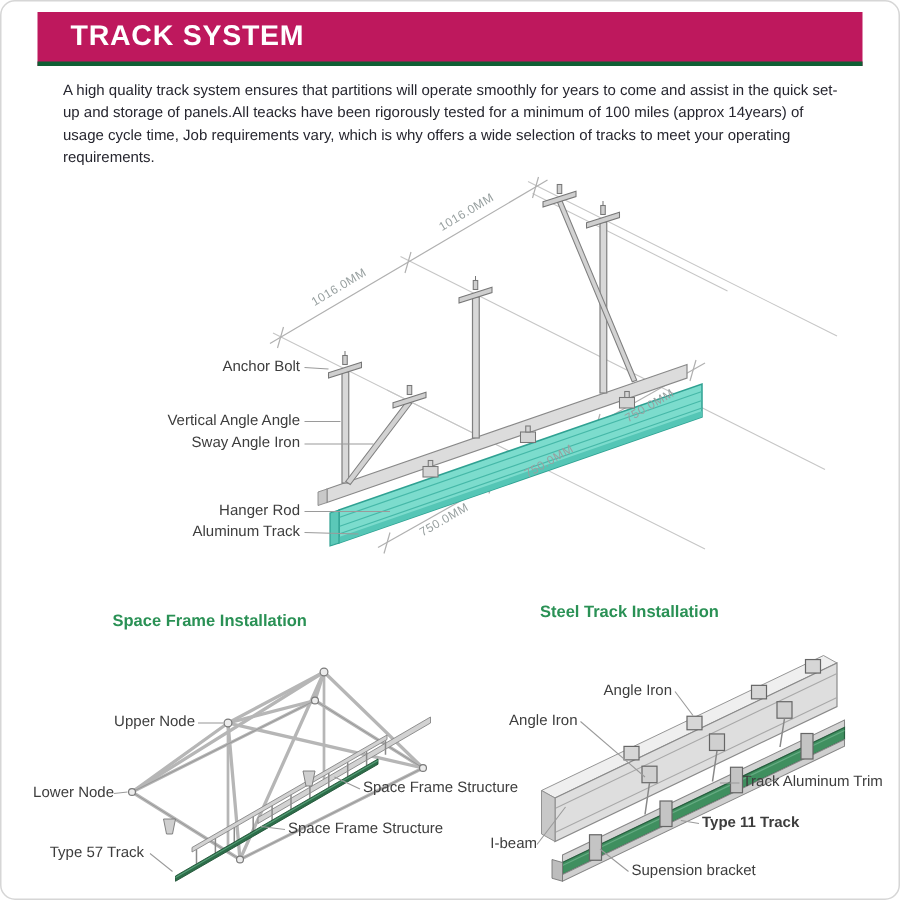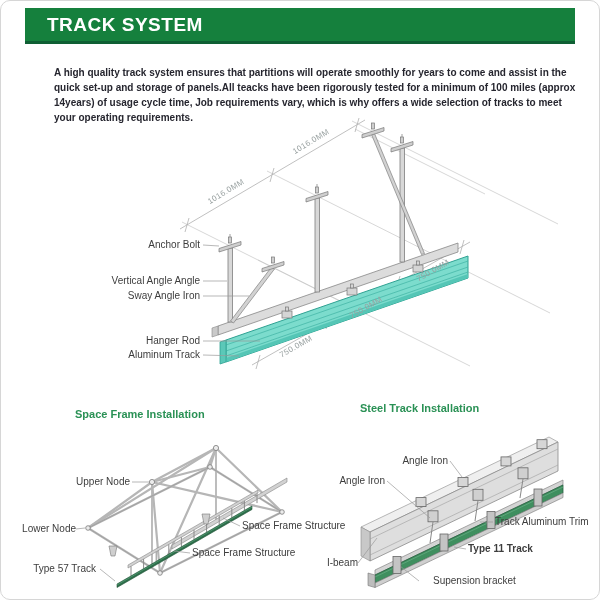--- a/index.html
+++ b/index.html
@@ -1,25 +1,25 @@
 <!DOCTYPE html>
 <html><head>
 <meta charset="utf-8">
 <style>
   html,body{margin:0;padding:0;background:#ffffff;}
   .page{position:relative;width:600px;height:600px;background:#ffffff;overflow:hidden;
         font-family:"Liberation Sans", sans-serif;}
   .frame{position:absolute;inset:0;border:1px solid #d6d6d6;border-radius:10px;pointer-events:none;}
 
-  .titlebar{position:absolute;left:25px;top:8px;width:550px;height:33px;background:#15803d;
+  .titlebar{position:absolute;left:25px;top:8px;width:550px;height:33px;background:#be185d;
             border-bottom:3px solid #0f5f34;display:flex;align-items:center;}
   .titlebar h1{margin:0 0 0 22px;color:#ffffff;font-size:19px;font-weight:bold;letter-spacing:.5px;}
 
-  .intro{position:absolute;left:42px;top:53px;width:522px;margin:12px;font-size:10px;line-height:15px;
-         color:#26262f;font-weight:bold;}
+  .intro{position:absolute;left:42px;top:53px;width:522px;margin:0;font-size:10px;line-height:15px;
+         color:#26262f;}
 
   .sec-head{position:absolute;margin:0;color:#2a9155;font-size:11px;font-weight:bold;}
   .sh-alu{left:52px;top:111px;}
   .sh-space{left:75px;top:408px;}
   .sh-steel{left:360px;top:402px;}
 
   svg{position:absolute;overflow:visible;}
   .svg-alu{left:120px;top:120px;}
   .svg-space{left:25px;top:432px;}
   .svg-steel{left:330px;top:435px;}
@@ -253,14 +253,14 @@
       <path d="M28,128 L47,103"></path>
       <path d="M89,146 L70,131"></path>
     </g>
   </svg>
 
   <div class="lbl lbl-r" style="left:386px;top:456px;width:62px;">Angle Iron</div>
   <div class="lbl lbl-r" style="left:330px;top:476px;width:55px;">Angle Iron</div>
   <div class="lbl" style="left:495px;top:517px;">Track Aluminum Trim</div>
   <div class="lbl" style="left:468px;top:544px;font-weight:bold;">Type 11 Track</div>
   <div class="lbl lbl-r" style="left:318px;top:558px;width:40px;">I-beam</div>
-  <div class="lbl" style="left:421px;top:576px;margin-left:12px;">Supension bracket</div>
+  <div class="lbl" style="left:421px;top:576px;">Supension bracket</div>
 </div>
 
 </body></html>

